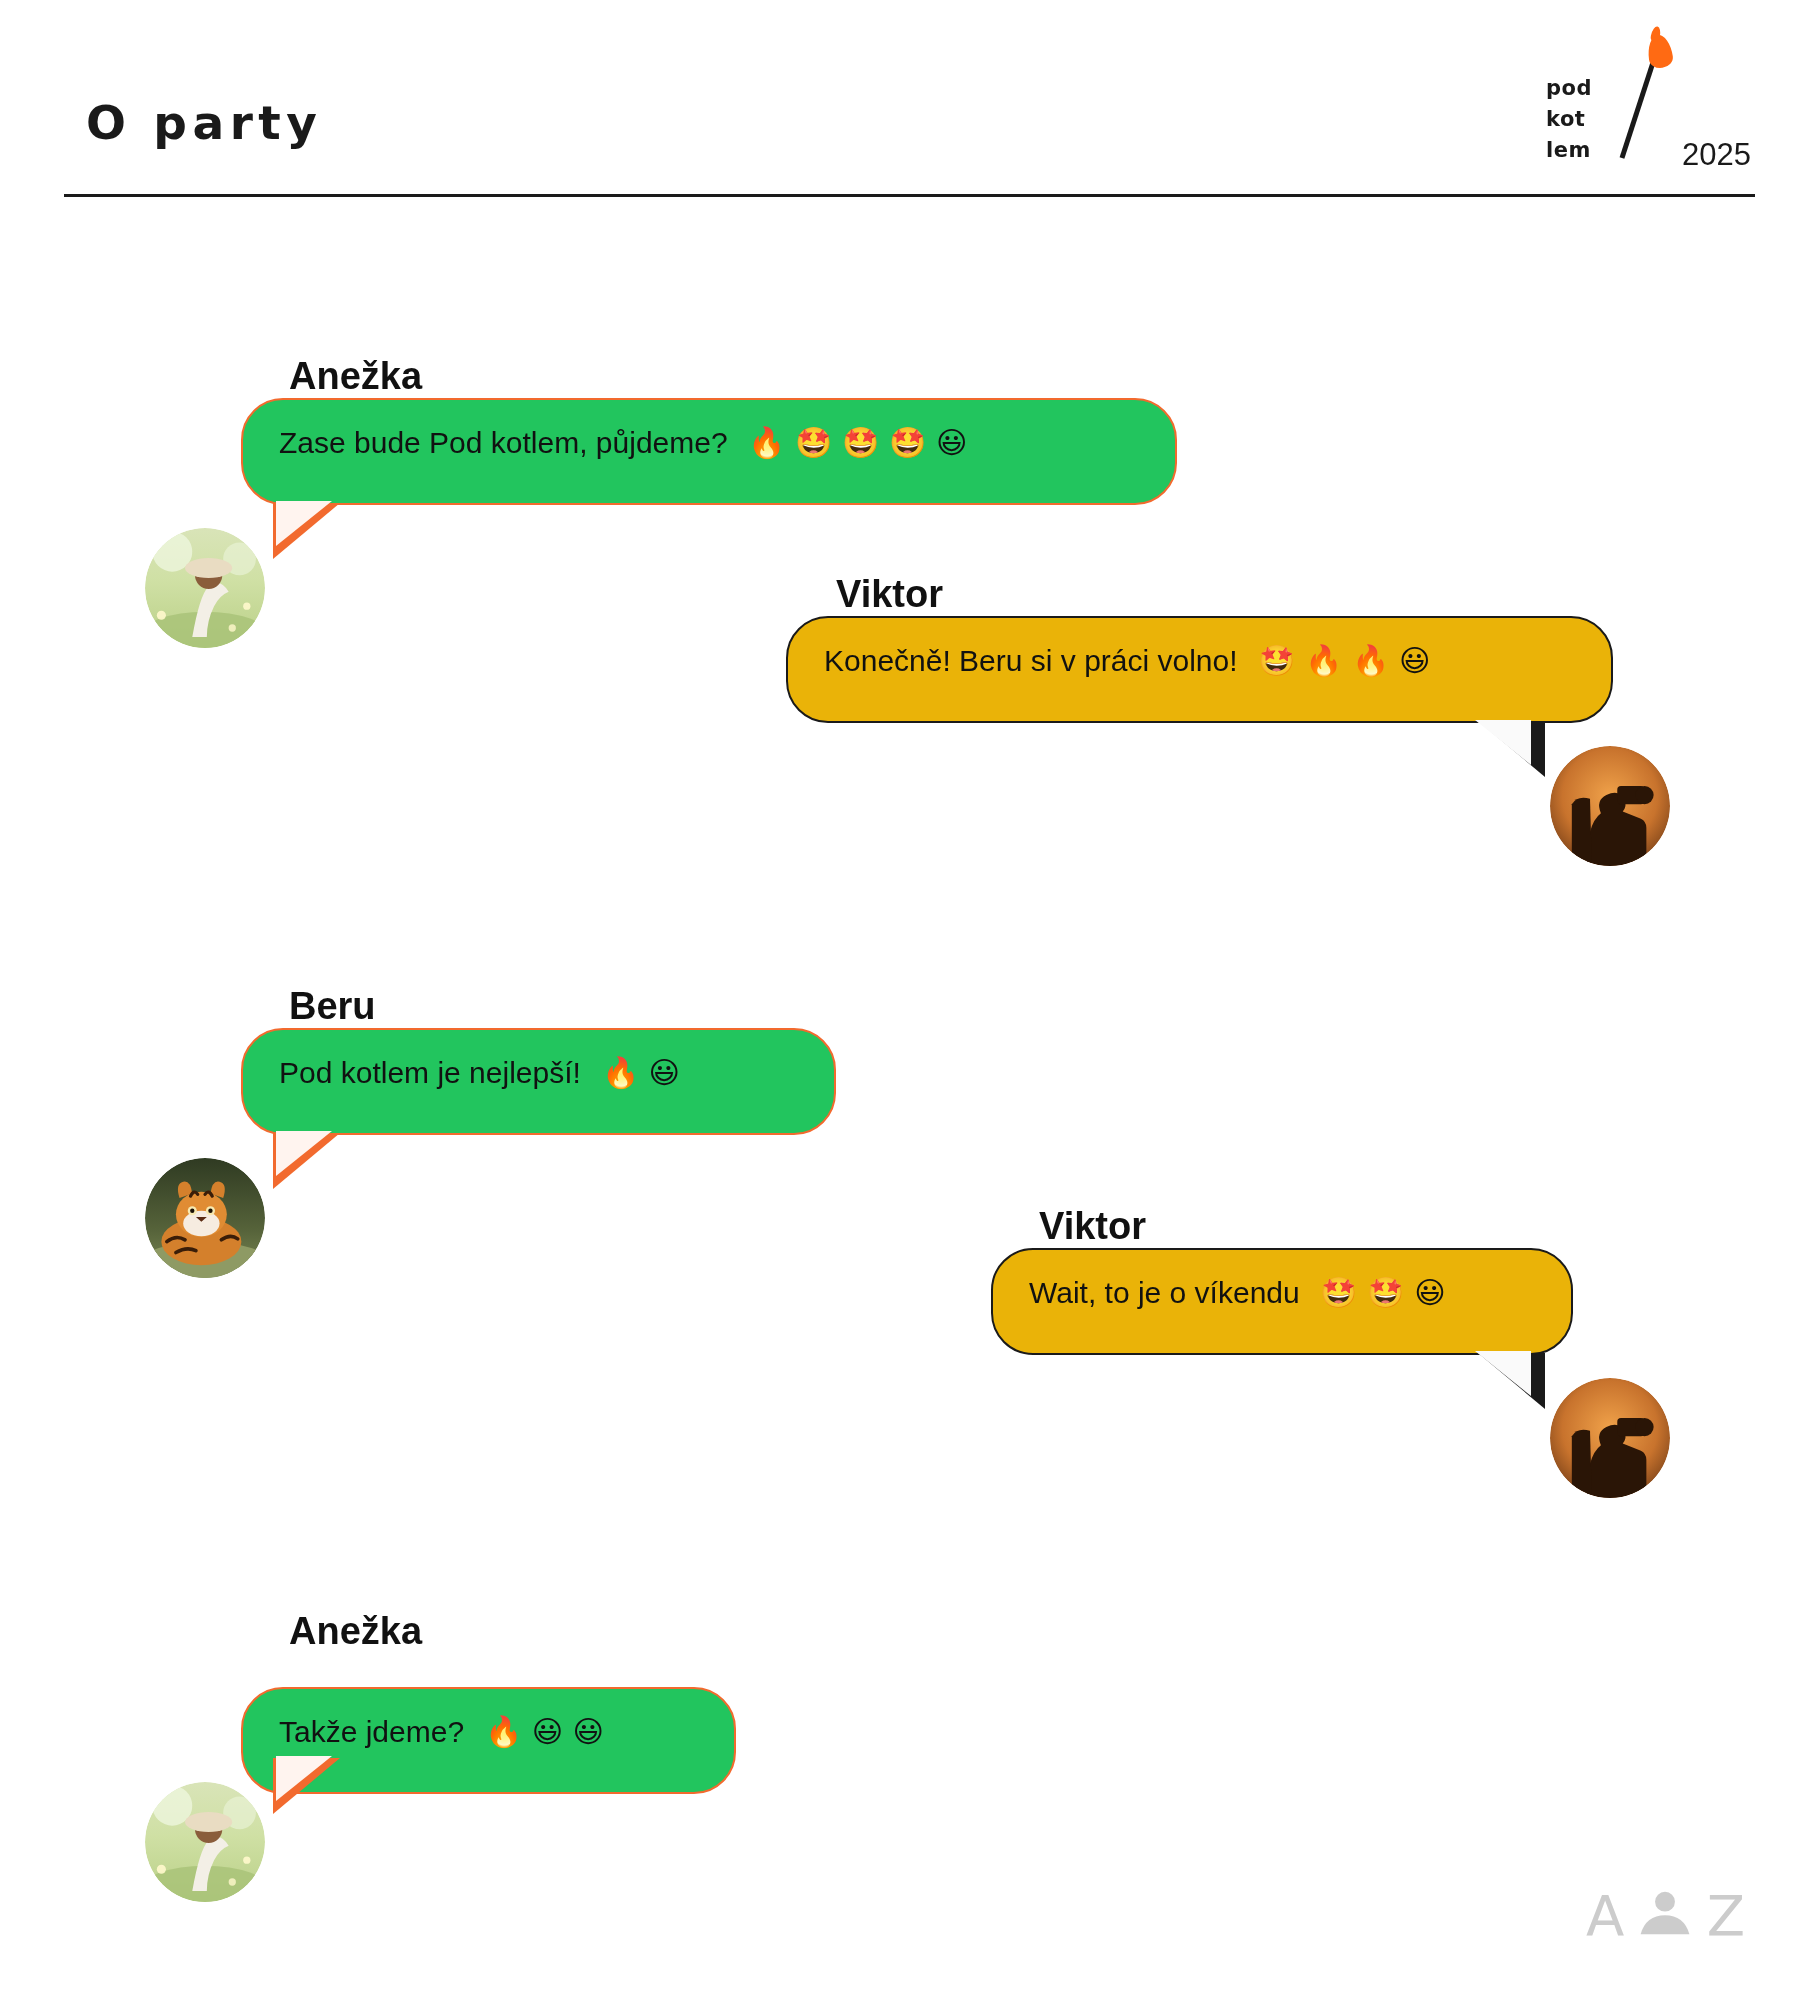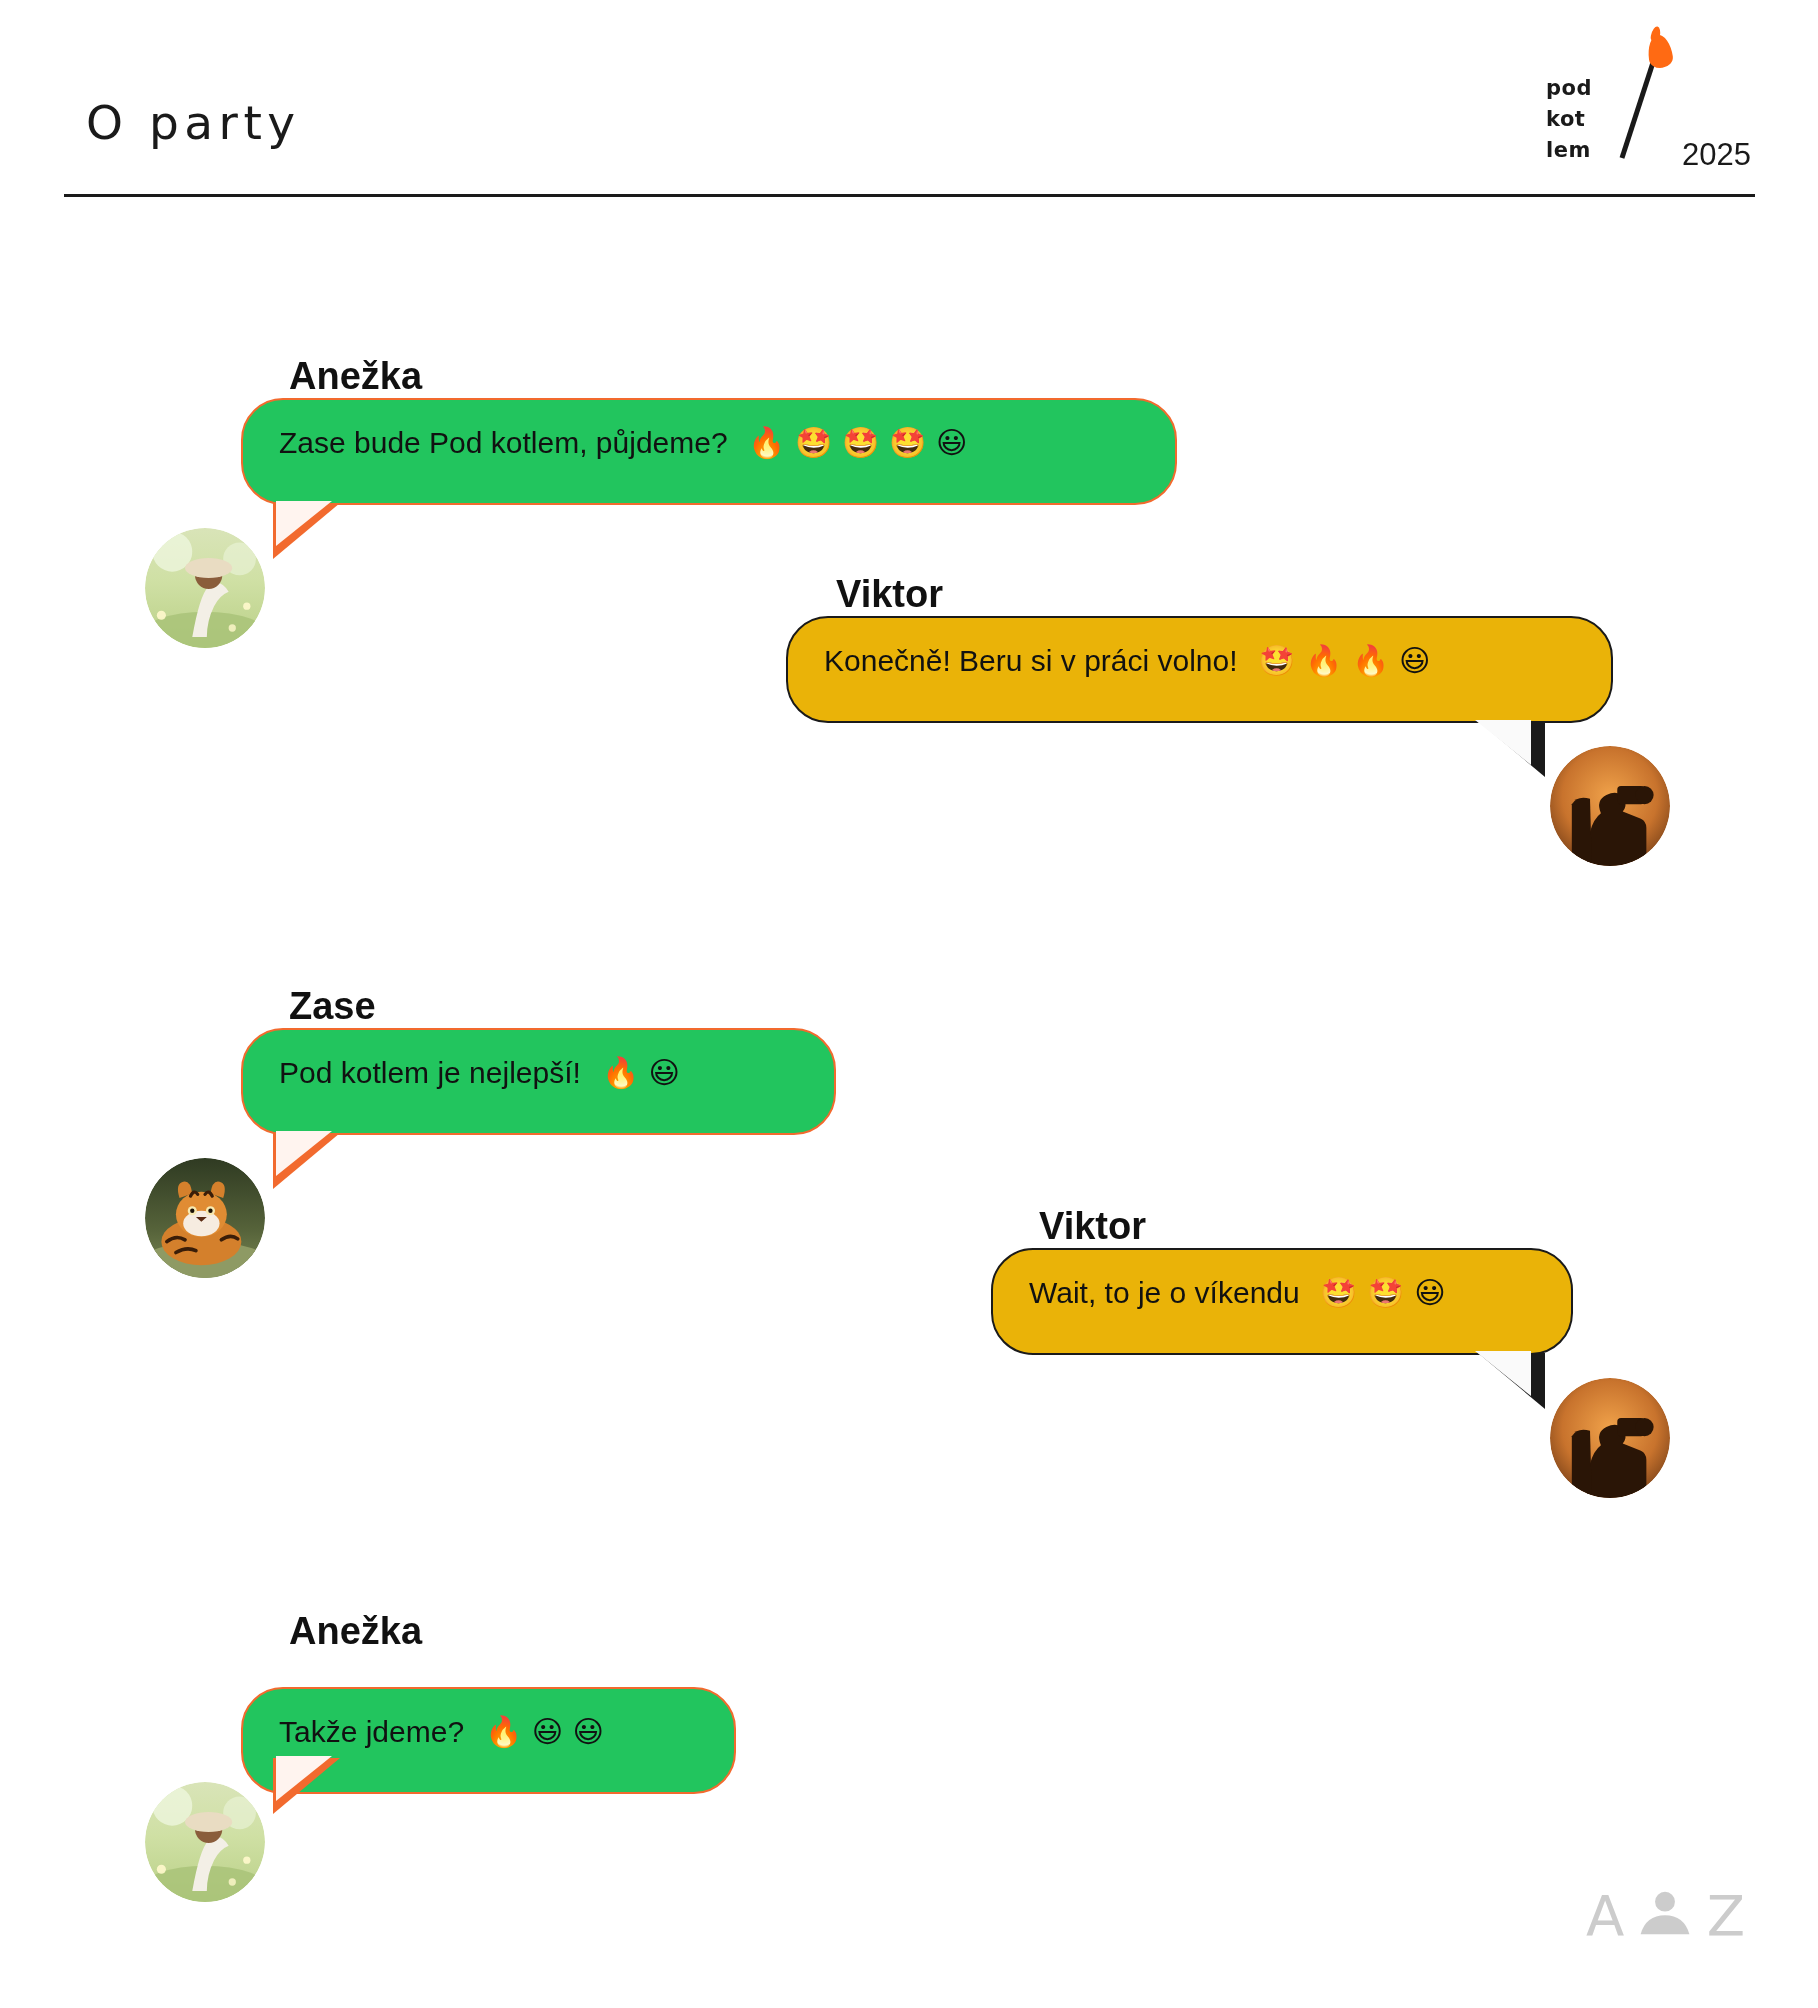--- a/index.html
+++ b/index.html
@@ -21,21 +21,21 @@
     left: 0;
     top: 0;
     width: 1818px;
     height: 205px;
   }
   .page-title {
     position: absolute;
     left: 86px;
     top: 95px;
     font-size: 47px;
-    font-weight: 400;
+    font-weight: 700;
     letter-spacing: 5.5px;
     color: #1a1a1a;
     font-family: "DejaVu Sans", sans-serif;
   }
   .header-rule {
     position: absolute;
     left: 64px;
     top: 194px;
     width: 1691px;
     height: 2.7px;
@@ -280,21 +280,21 @@
           <path d="M40 132 q0 -46 16 -58 q-6 -14 6 -20 q14 -7 20 5 q3 7 -2 13 l20 8 q6 3 6 10 l0 42 z" fill="#2a1506"></path>
           <rect x="74" y="44" width="30" height="20" rx="4" fill="#2a1506"></rect>
           <circle cx="104" cy="54" r="10" fill="#2a1506"></circle>
           <path d="M44 58 q-14 -4 -20 6 l0 68 l22 0 z" fill="#2a1506"></path>
         </g>
       </svg>
     </div>
   </div>
 
   <div class="msg">
-    <div class="msg-name" style="left:289px; top:780px;">Zase</div>
+    <div class="msg-name" style="left:289px; top:780px;">Beru</div>
     <div class="bubble left" style="left:241px; top:823px; width:595px; height:107px;">
       <span>Pod kotlem je nejlepší!</span>
       <span class="emoji" style="margin-left:12.7px;">🔥 😃</span>
     </div>
     <div class="tail left-outer" style="left:273px; top:928px;"></div>
     <div class="tail left-inner" style="left:276px; top:926px;"></div>
     <div class="avatar" style="left:145px; top:953px;">
       <svg width="120" height="120" viewBox="0 0 132 132">
         <defs>
           <clipPath id="c3">

